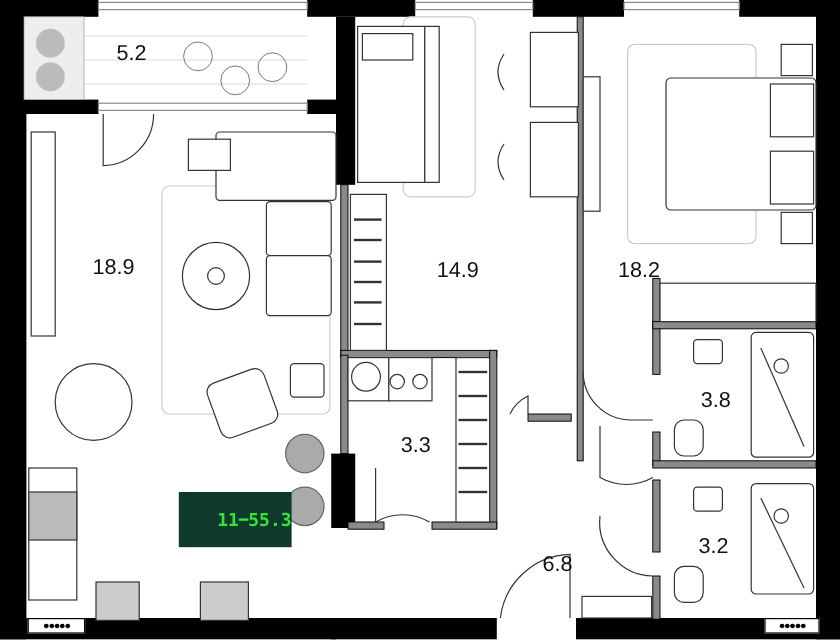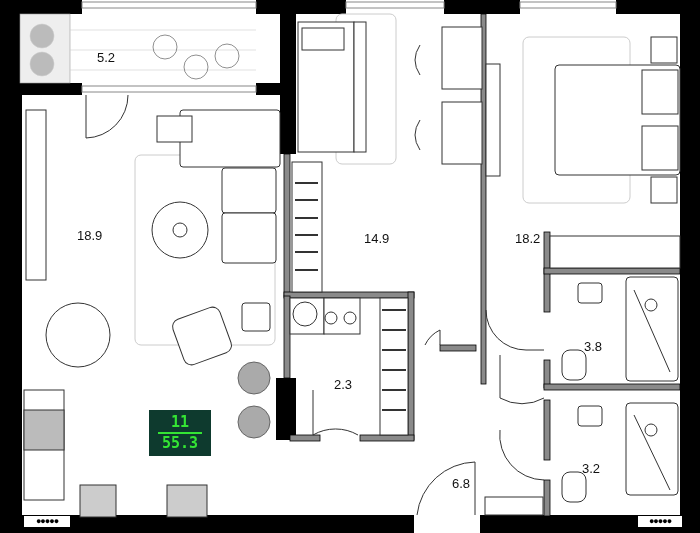--- a/index.html
+++ b/index.html
@@ -1,19 +1,19 @@
 <!DOCTYPE html>
 <html><head>
 <meta charset="utf-8">
 <style>
   html, body { margin: 0; padding: 0; background: #ffffff; }
   body { width: 700px; height: 533px; position: relative; overflow: hidden; font-family: "Liberation Sans", sans-serif; }
   .plan { position: absolute; left: 0; top: 0; width: 700px; height: 533px; }
-  .label { position: absolute; font-size: 13px; color: #111; font-family: "Liberation Sans", sans-serif; margin-top: 16px; }
-  .badge { position: absolute; left: 149px; top: 410px; width: 62px; height: 46px; background: #0e3a2e; display: flex; flex-direction: column; align-items: center; justify-content: center; }
+  .label { position: absolute; font-size: 18px; color: #111; font-family: "Liberation Sans", sans-serif; }
+  .badge { position: absolute; left: 149px; top: 410px; width: 62px; height: 46px; background: #0e3a2e; display: flex; flex-direction: row; align-items: center; justify-content: center; padding-left: 32px; }
   .badge span { color: #34e534; font-family: "DejaVu Sans Mono", monospace; font-weight: bold; font-size: 15px; line-height: 17px; }
   .badge .line { width: 44px; height: 2px; background: #34e534; margin: 1px 0; }
   .dots { position: absolute; background: #fff; border: 1px solid #000; font-size: 9px; letter-spacing: -1px; line-height: 10px; color: #000; text-align: center; }
 </style>
 </head>
 <body>
 
 <svg class="plan" viewBox="0 0 700 533" xmlns="http://www.w3.org/2000/svg">
 
   <g fill="#000">
@@ -161,21 +161,21 @@
     <path d="M500 355 L500 398 A45 45 0 0 0 544 398"></path>
     <path d="M500 430 A45 45 0 0 0 544 480"></path>
     <path d="M417 515 A60 60 0 0 1 475 462 L475 515"></path>
   </g>
 </svg>
 
 <div class="label" style="left:97px;top:34px;">5.2</div>
 <div class="label" style="left:77px;top:212px;">18.9</div>
 <div class="label" style="left:364px;top:215px;">14.9</div>
 <div class="label" style="left:515px;top:215px;">18.2</div>
-<div class="label" style="left:334px;top:361px;">2.3</div>
+<div class="label" style="left:334px;top:361px;">3.3</div>
 <div class="label" style="left:452px;top:460px;">6.8</div>
 <div class="label" style="left:584px;top:323px;">3.8</div>
 <div class="label" style="left:582px;top:445px;">3.2</div>
 
 <div class="badge">
   <span>11</span>
   <div class="line"></div>
   <span>55.3</span>
 </div>
 

